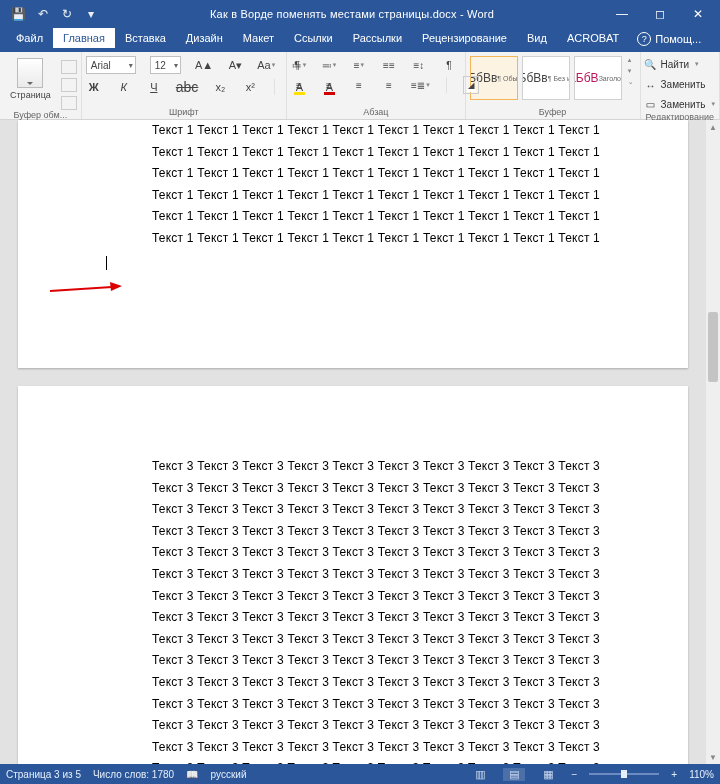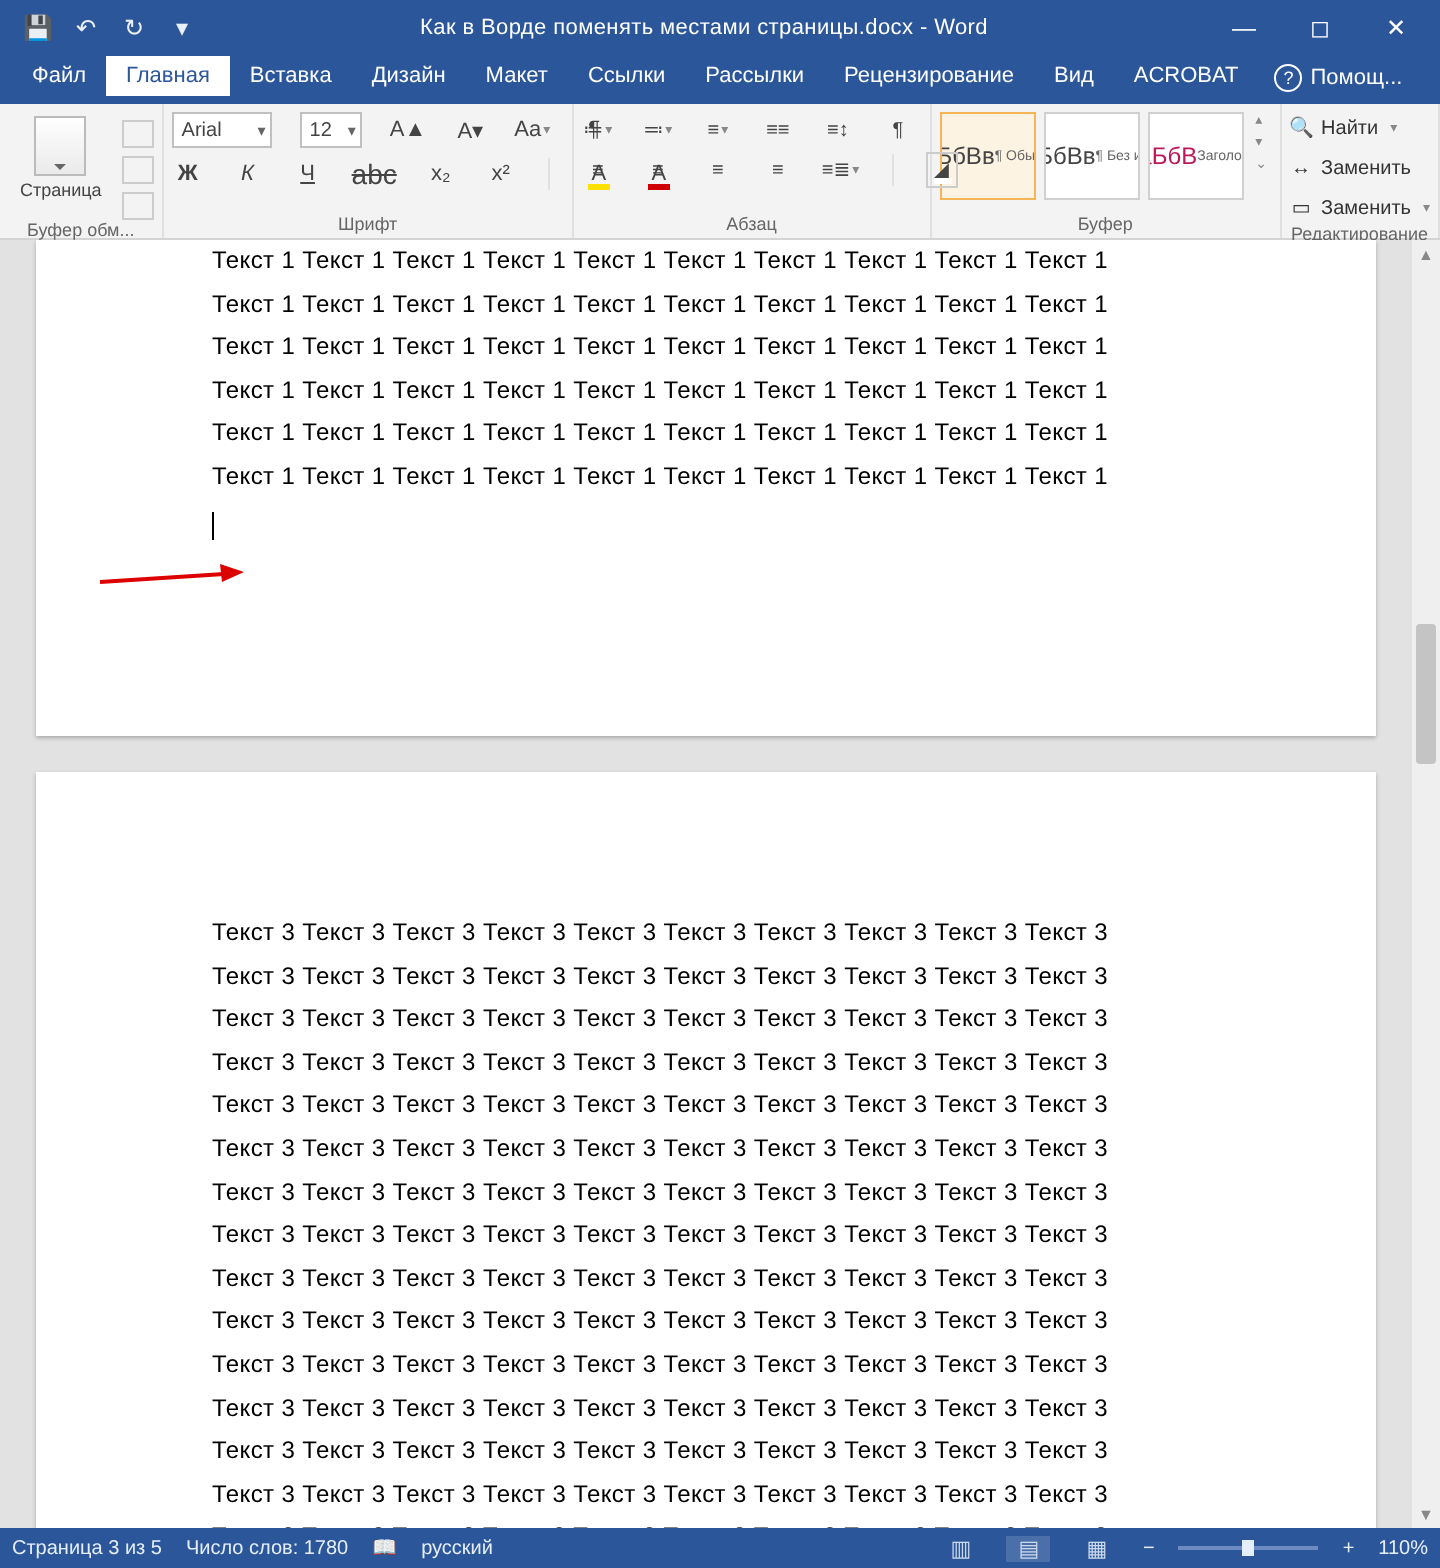--- a/index.html
+++ b/index.html
@@ -45,21 +45,21 @@
 .style-swatch { width: 48px; height: 44px; border: 1px solid #d0d0d0; background: #fff; display: flex; flex-direction: row; align-items: center; justify-content: center; font-size: 9px; cursor: pointer; overflow: hidden; }
 .style-swatch.sel { border-color: #f5b456; background: #fdf3e3; }
 .style-swatch .prev { font-size: 12px; }
 .style-swatch .sub { font-size: 7px; color: #666; white-space: nowrap; }
 
 .edit-group { flex-direction: column; gap: 2px; padding-top: 2px; }
 .edit-row { display: flex; align-items: center; gap: 4px; font-size: 10px; color: #333; height: 16px; cursor: pointer; }
 .edit-row .ico { width: 12px; text-align: center; font-size: 10px; }
 .edit-row.dd::after { content: "▾"; font-size: 7px; color: #888; margin-left: 2px; }
 
-.doc-area { position: absolute; top: 120px; left: 0; right: 14px; bottom: 20px; background: #e2e2e2; overflow: hidden; }
+.doc-area { position: absolute; top: 120px; left: 0; right: 14px; bottom: 20px; background: #e2e2e2; overflow: hidden; text-align: right; }
 .scrollbar { position: absolute; top: 120px; right: 0; width: 14px; bottom: 20px; background: #efefef; display: flex; flex-direction: column; align-items: center; }
 .scrollbar .arrow { width: 14px; height: 14px; font-size: 8px; display: flex; align-items: center; justify-content: center; color: #888; }
 .scrollbar .track { flex: 1; position: relative; width: 14px; }
 .scrollbar .thumb { position: absolute; left: 2px; right: 2px; top: 178px; height: 70px; background: #c4c4c4; border-radius: 2px; }
 
 .page { background: #fff; margin: 0 18px 18px 18px; box-shadow: 0 1px 2px rgba(0,0,0,0.25); padding: 0 88px 40px 88px; position: relative; }
 .page.one { padding-top: 0; }
 .page.two { padding-top: 70px; }
 .page-text { font-family: Arial, sans-serif; font-size: 12px; color: #000; line-height: 1.8; letter-spacing: 0.2px; }
 .cursor-line { position: relative; height: 18px; }

